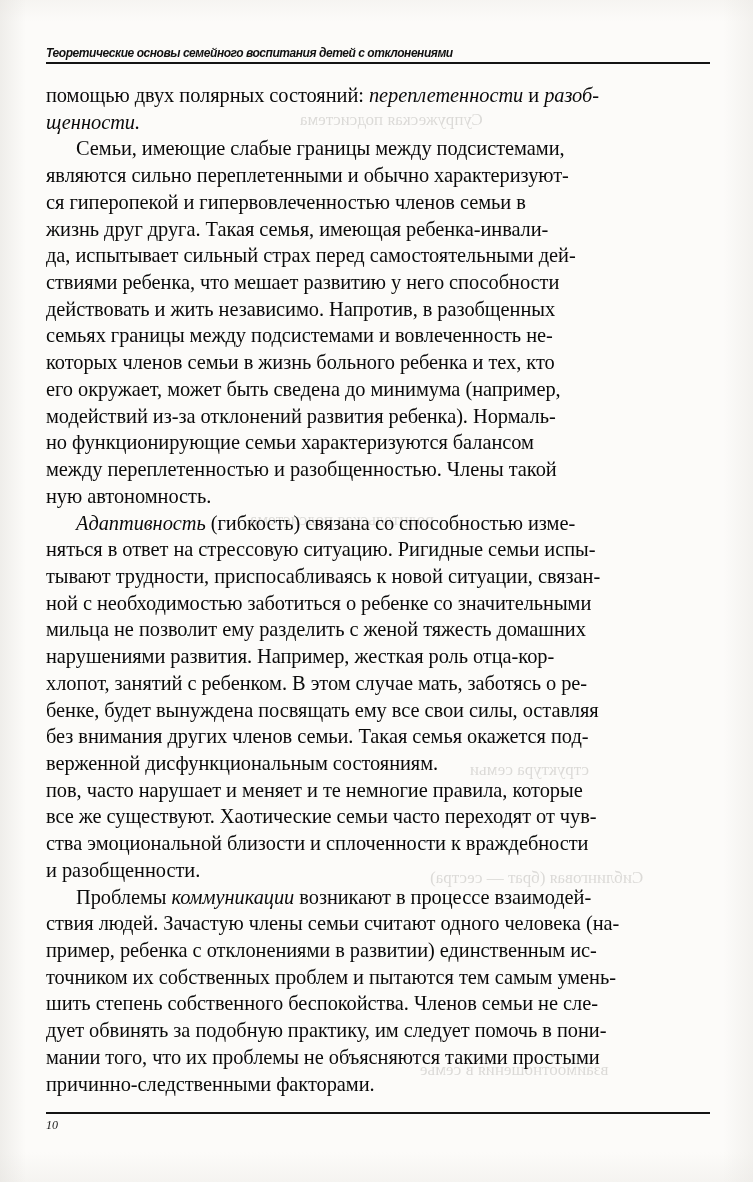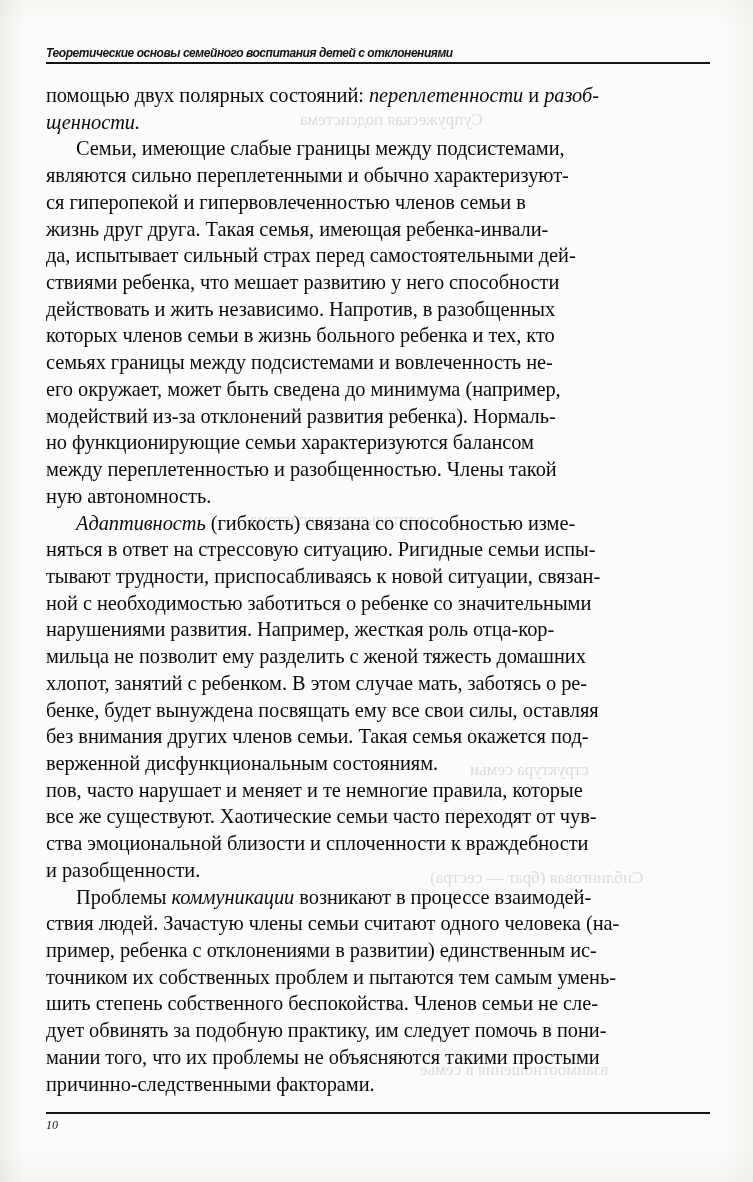--- a/index.html
+++ b/index.html
@@ -120,33 +120,33 @@
   <div class="body-text" id="body-text">
       <div class="ln"><span>помощью двух полярных состояний: </span><span class="i">переплетенности</span><span> и </span><span class="i">разоб-</span></div>
       <div class="ln"><span class="i">щенности.</span></div>
       <div class="ln"><span class="ind"></span><span>Семьи, имеющие слабые границы между подсистемами,</span></div>
       <div class="ln"><span>являются сильно переплетенными и обычно характеризуют-</span></div>
       <div class="ln"><span>ся гиперопекой и гипервовлеченностью членов семьи в</span></div>
       <div class="ln"><span>жизнь друг друга. Такая семья, имеющая ребенка-инвали-</span></div>
       <div class="ln"><span>да, испытывает сильный страх перед самостоятельными дей-</span></div>
       <div class="ln"><span>ствиями ребенка, что мешает развитию у него способности</span></div>
       <div class="ln"><span>действовать и жить независимо. Напротив, в разобщенных</span></div>
+      <div class="ln"><span>семьях границы между подсистемами и вовлеченность не-</span></div>
       <div class="ln"><span>которых членов семьи в жизнь больного ребенка и тех, кто</span></div>
-      <div class="ln"><span>семьях границы между подсистемами и вовлеченность не-</span></div>
       <div class="ln"><span>его окружает, может быть сведена до минимума (например,</span></div>
       <div class="ln"><span>модействий из-за отклонений развития ребенка). Нормаль-</span></div>
       <div class="ln"><span>но функционирующие семьи характеризуются балансом</span></div>
       <div class="ln"><span>между переплетенностью и разобщенностью. Члены такой</span></div>
       <div class="ln"><span>ную автономность.</span></div>
       <div class="ln"><span class="ind"></span><span class="bi">Адаптивность</span><span> (гибкость) связана со способностью изме-</span></div>
       <div class="ln"><span>няться в ответ на стрессовую ситуацию. Ригидные семьи испы-</span></div>
       <div class="ln"><span>тывают трудности, приспосабливаясь к новой ситуации, связан-</span></div>
       <div class="ln"><span>ной с необходимостью заботиться о ребенке со значительными</span></div>
+      <div class="ln"><span>мильца не позволит ему разделить с женой тяжесть домашних</span></div>
       <div class="ln"><span>нарушениями развития. Например, жесткая роль отца-кор-</span></div>
-      <div class="ln"><span>мильца не позволит ему разделить с женой тяжесть домашних</span></div>
       <div class="ln"><span>хлопот, занятий с ребенком. В этом случае мать, заботясь о ре-</span></div>
       <div class="ln"><span>бенке, будет вынуждена посвящать ему все свои силы, оставляя</span></div>
       <div class="ln"><span>без внимания других членов семьи. Такая семья окажется под-</span></div>
       <div class="ln"><span>верженной дисфункциональным состояниям.</span></div>
       <div class="ln"><span>пов, часто нарушает и меняет и те немногие правила, которые</span></div>
       <div class="ln"><span>все же существуют. Хаотические семьи часто переходят от чув-</span></div>
       <div class="ln"><span>ства эмоциональной близости и сплоченности к враждебности</span></div>
       <div class="ln"><span>и разобщенности.</span></div>
       <div class="ln"><span class="ind"></span><span>Проблемы </span><span class="bi">коммуникации</span><span> возникают в процессе взаимодей-</span></div>
       <div class="ln"><span>ствия людей. Зачастую члены семьи считают одного человека (на-</span></div>

